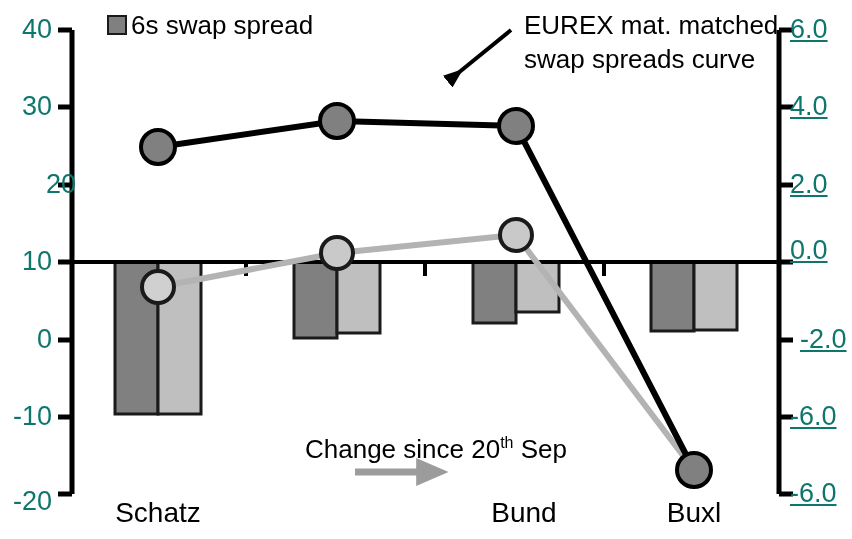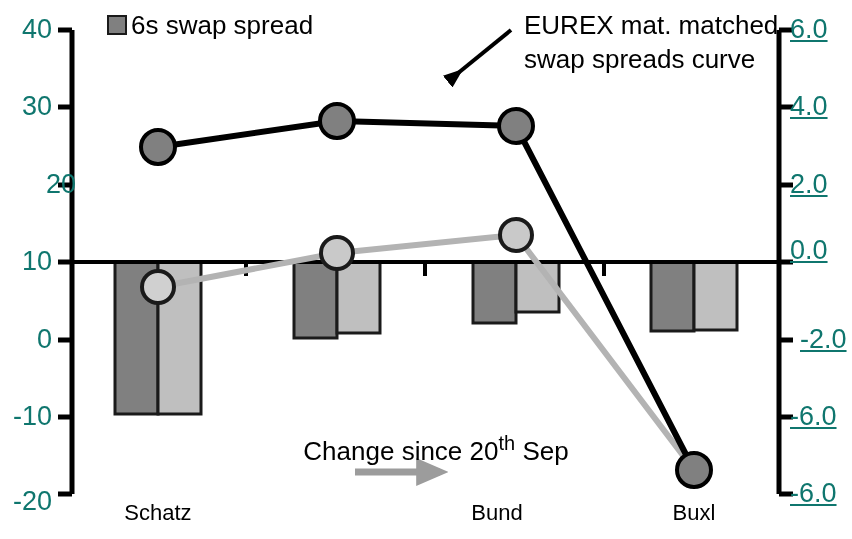--- a/index.html
+++ b/index.html
@@ -39,21 +39,21 @@
     left: 0;
   }
   .tick-label.right {
     text-align: left;
     left: 790px;
     text-decoration: underline;
   }
   .cat-label {
     position: absolute;
     top: 500px;
-    font-size: 22px;
+    font-size: 28px;
     line-height: 26px;
     text-align: center;
     white-space: nowrap;
   }
   .legend-entry {
     position: absolute;
     display: flex;
     align-items: center;
     gap: 4px;
     font-size: 26px;
@@ -74,21 +74,21 @@
     white-space: nowrap;
   }
   .note-text {
     position: absolute;
     font-size: 26px;
     line-height: 26px;
     white-space: nowrap;
     text-align: center;
   }
   .note-text sup {
-    font-size: 20px;
+    font-size: 16px;
     vertical-align: super;
   }
 </style>
 </head>
 <body>
 
 <div id="chart-root">
 
   <svg class="chart-svg" viewBox="0 0 852 539">
 
@@ -164,21 +164,21 @@
 
   <div class="tick-label right" style="top:16px;">6.0</div>
   <div class="tick-label right" style="top:93px;">4.0</div>
   <div class="tick-label right" style="top:171px;">2.0</div>
   <div class="tick-label right" style="top:237px;">0.0</div>
   <div class="tick-label right" style="top:326px;margin-left:10px;">-2.0</div>
   <div class="tick-label right" style="top:403px;">-6.0</div>
   <div class="tick-label right" style="top:480px;">-6.0</div>
 
   <div class="cat-label" style="left:98px;  width:120px;">Schatz</div>
-  <div class="cat-label" style="left:437px; width:120px;">Bund</div>
+  <div class="cat-label" style="left:464px; width:120px;">Bund</div>
   <div class="cat-label" style="left:634px; width:120px;">Buxl</div>
 
   <div class="legend-entry" style="left:107px; top:12px;">
     <span class="legend-swatch" style="background:#808080;"></span>
     <span>6s swap spread</span>
   </div>
 
   <div class="annotation" style="left:524px; top:44px;">swap spreads curve</div>
   <div class="annotation" style="left:524px; top:10px;">EUREX mat. matched</div>
 

